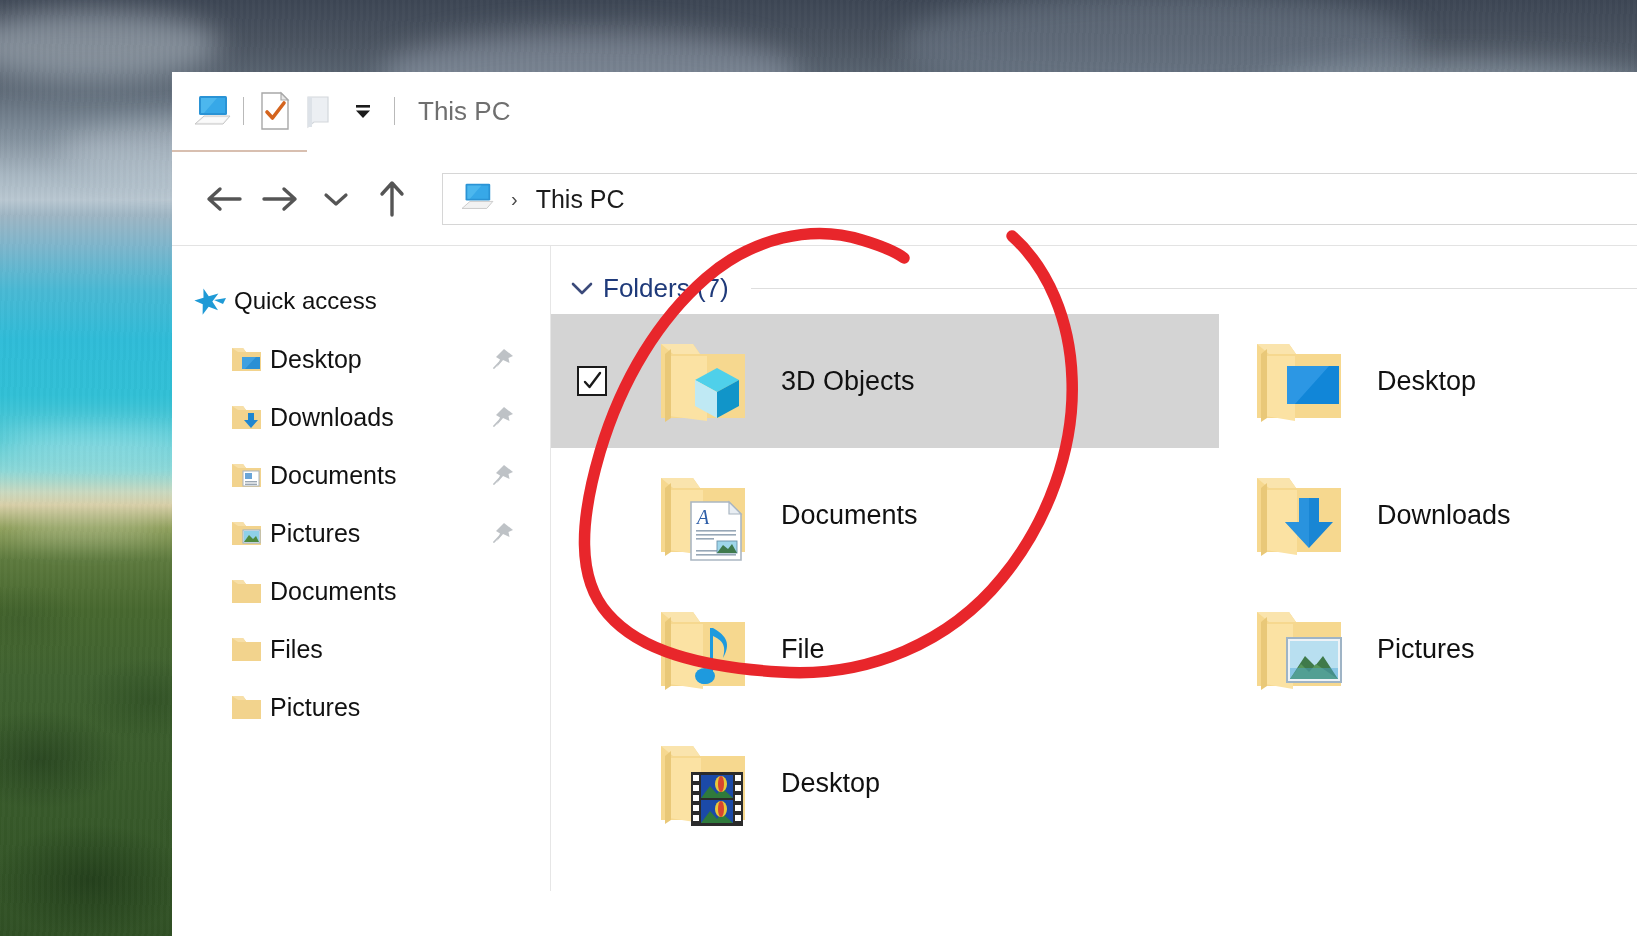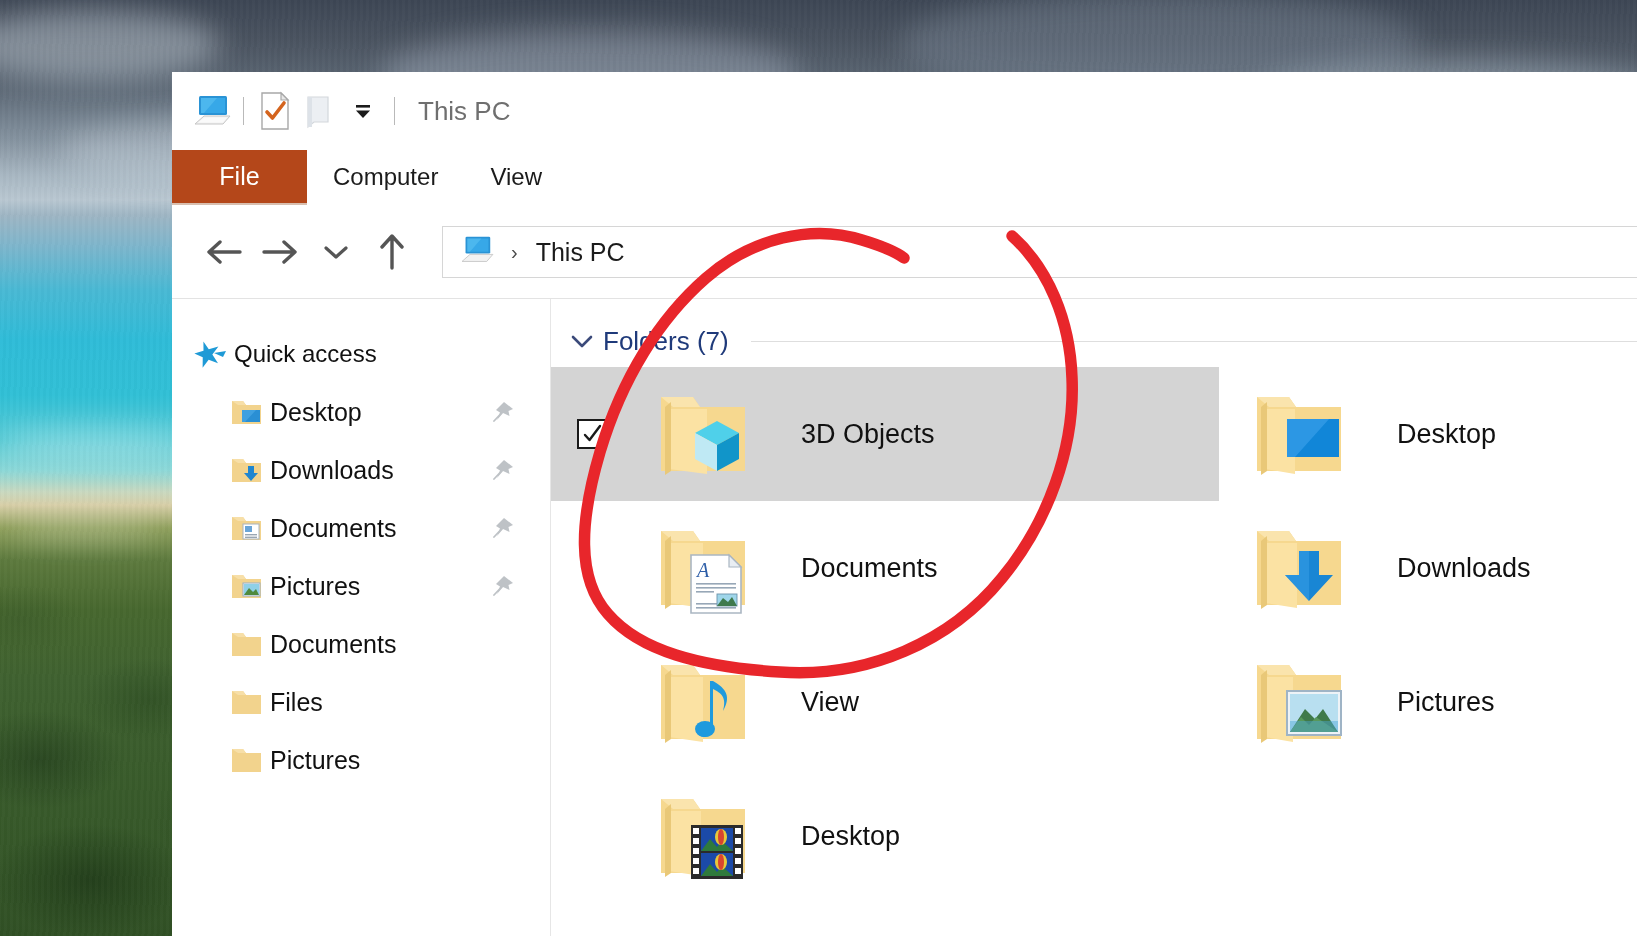--- a/index.html
+++ b/index.html
@@ -129,21 +129,21 @@
   .item-row {
     height:134px; display:flex; align-items:center; position:relative;
   }
   .item-row.selected { background:#d4d4d4; }
   .chkbox {
     position:absolute; left:26px; top:50%; transform:translateY(-50%);
     width:30px; height:30px; border:2px solid #1a1a1a; background:#fff;
     display:flex; align-items:center; justify-content:center;
   }
   .item-ico { width:110px; height:110px; margin-left:96px; flex:none; position:relative; }
-  .item-label { font-size:27px; color:#111; margin-left:44px; white-space:nowrap; }
+  .item-label { font-size:27px; color:#111; margin-left:24px; white-space:nowrap; }
   .col-right .item-ico { margin-left:24px; }
 
   
   #annotation {
     position:absolute; left:0; top:0; width:1637px; height:936px;
     pointer-events:none; z-index:50;
   }
 </style>
 </head>
 <body>
@@ -194,25 +194,20 @@
         <rect x="6" y="7" width="14" height="2.6" fill="#1b1b1b"></rect>
         <path d="M6 12.5 L20 12.5 L13 20 Z" fill="#1b1b1b"></path>
       </svg>
     </div>
 
     <div class="qa-sep"></div>
 
     <div id="win-title">This PC</div>
   </div>
 
-  <div id="tabbar">
-    <div class="tab" id="tab-file">File</div>
-    <div class="tab">Computer</div>
-    <div class="tab">View</div>
-  </div>
   <div id="ribbon-underline"></div>
   <div id="ribbon-body"></div>
 
   <div id="navbar">
 
     <div class="nav-btn">
       <svg width="40" height="28" viewBox="0 0 40 28">
         <path d="M36 14 H6 M16 4 L5 14 L16 24" fill="none" stroke="#555" stroke-width="3.4" stroke-linecap="round" stroke-linejoin="round"></path>
       </svg>
     </div>
@@ -445,21 +440,21 @@
                 <path d="M14 18 H46 L53 28 H26 Z" fill="#fae4ad"></path>
                 <path d="M22 30 H56 V95 L22 90 Z" fill="#fbe2a3"></path>
                 <path d="M18 28 L24 23 L24 92 L18 96 Z" fill="#e9c878"></path>
                 <g transform="translate(46,30)">
                   <path d="M20 4 C34 12 38 20 30 34 C34 20 28 16 20 12 Z" fill="#1e9ade"></path>
                   <path d="M20 4 L20 52 C20 58 13 62 7 59 C1 56 2 48 9 46 C13 45 16 46 17 48 L17 4 Z" fill="#1e9ade"></path>
                   <ellipse cx="12" cy="52" rx="10" ry="8" fill="#1e9ade"></ellipse>
                 </g>
               </svg>
             </span>
-            <span class="item-label">View</span>
+            <span class="item-label">File</span>
           </div>
 
           <div class="item-row">
             <span class="item-ico">
               <svg width="110" height="110" viewBox="0 0 110 110">
                 <path d="M14 18 H46 L53 28 H98 V92 H14 Z" fill="#f6d88f"></path>
                 <path d="M14 18 H46 L53 28 H26 Z" fill="#fae4ad"></path>
                 <path d="M22 30 H54 V95 L22 90 Z" fill="#fbe2a3"></path>
                 <path d="M18 28 L24 23 L24 92 L18 96 Z" fill="#e9c878"></path>
                 <g transform="translate(44,44)">

